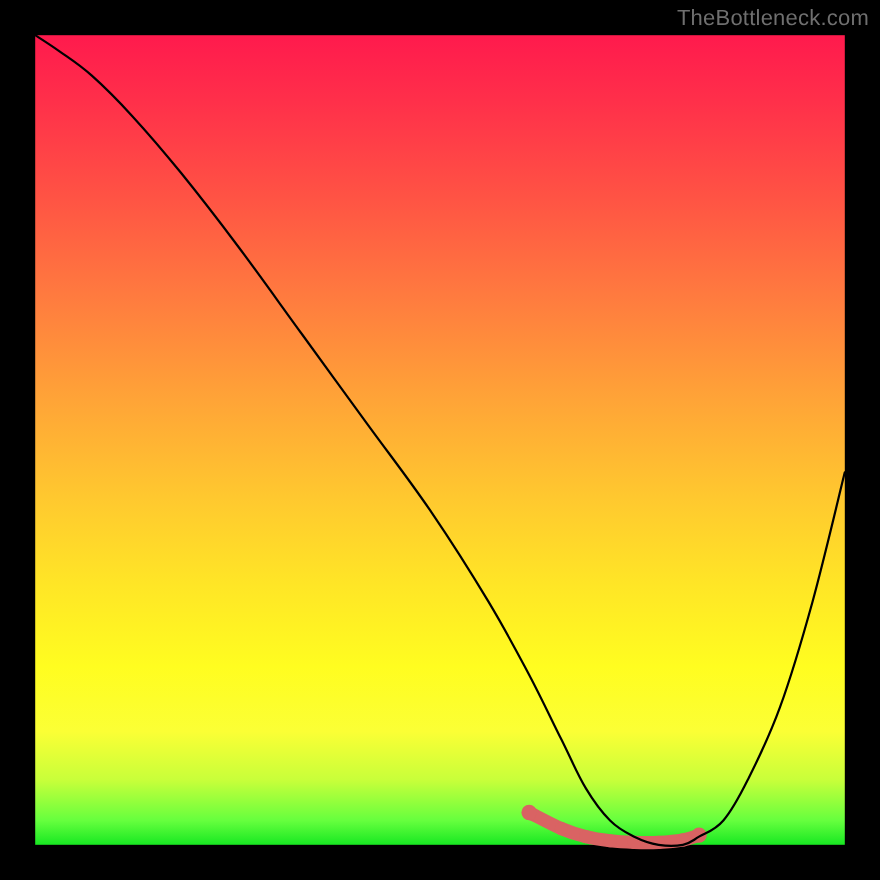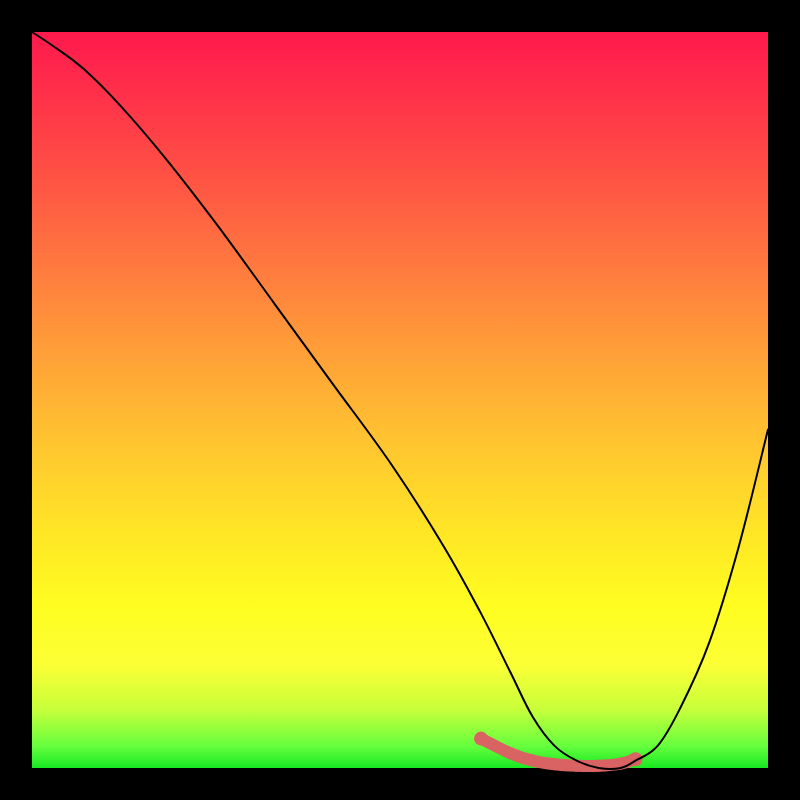--- a/index.html
+++ b/index.html
@@ -74,20 +74,21 @@
     stroke-linejoin: round;
   }
   .highlight-dot {
     fill: #d96363;
   }
 </style>
 </head>
 <body>
 
 <div class="frame">
+  <div class="watermark">TheBottleneck.com</div>
   <div class="plot-area">
     <svg class="curve" viewBox="0 0 736 736">
       <path id="highlight-path" class="highlight-line" d="M 449.0 706.6 C 454.3 709.2, 469.1 717.3, 478.4 721.3 C 487.7 725.3, 492.5 726.7, 500.5 728.6 C 508.4 730.6, 514.6 731.4, 522.6 732.3 C 530.5 733.2, 536.7 733.5, 544.6 733.8 C 552.6 734.1, 558.8 734.2, 566.7 733.8 C 574.7 733.4, 582.2 732.8, 588.8 731.6 C 595.4 730.4, 600.9 728.0, 603.5 727.2"></path>
       <g id="highlight-dots">
           <circle cx="449.0" cy="706.6" r="7" class="highlight-dot"></circle>
           <circle cx="478.4" cy="721.3" r="6" class="highlight-dot"></circle>
           <circle cx="500.5" cy="728.6" r="6" class="highlight-dot"></circle>
           <circle cx="522.6" cy="732.3" r="6" class="highlight-dot"></circle>
           <circle cx="544.6" cy="733.8" r="6" class="highlight-dot"></circle>
           <circle cx="566.7" cy="733.8" r="6" class="highlight-dot"></circle>

